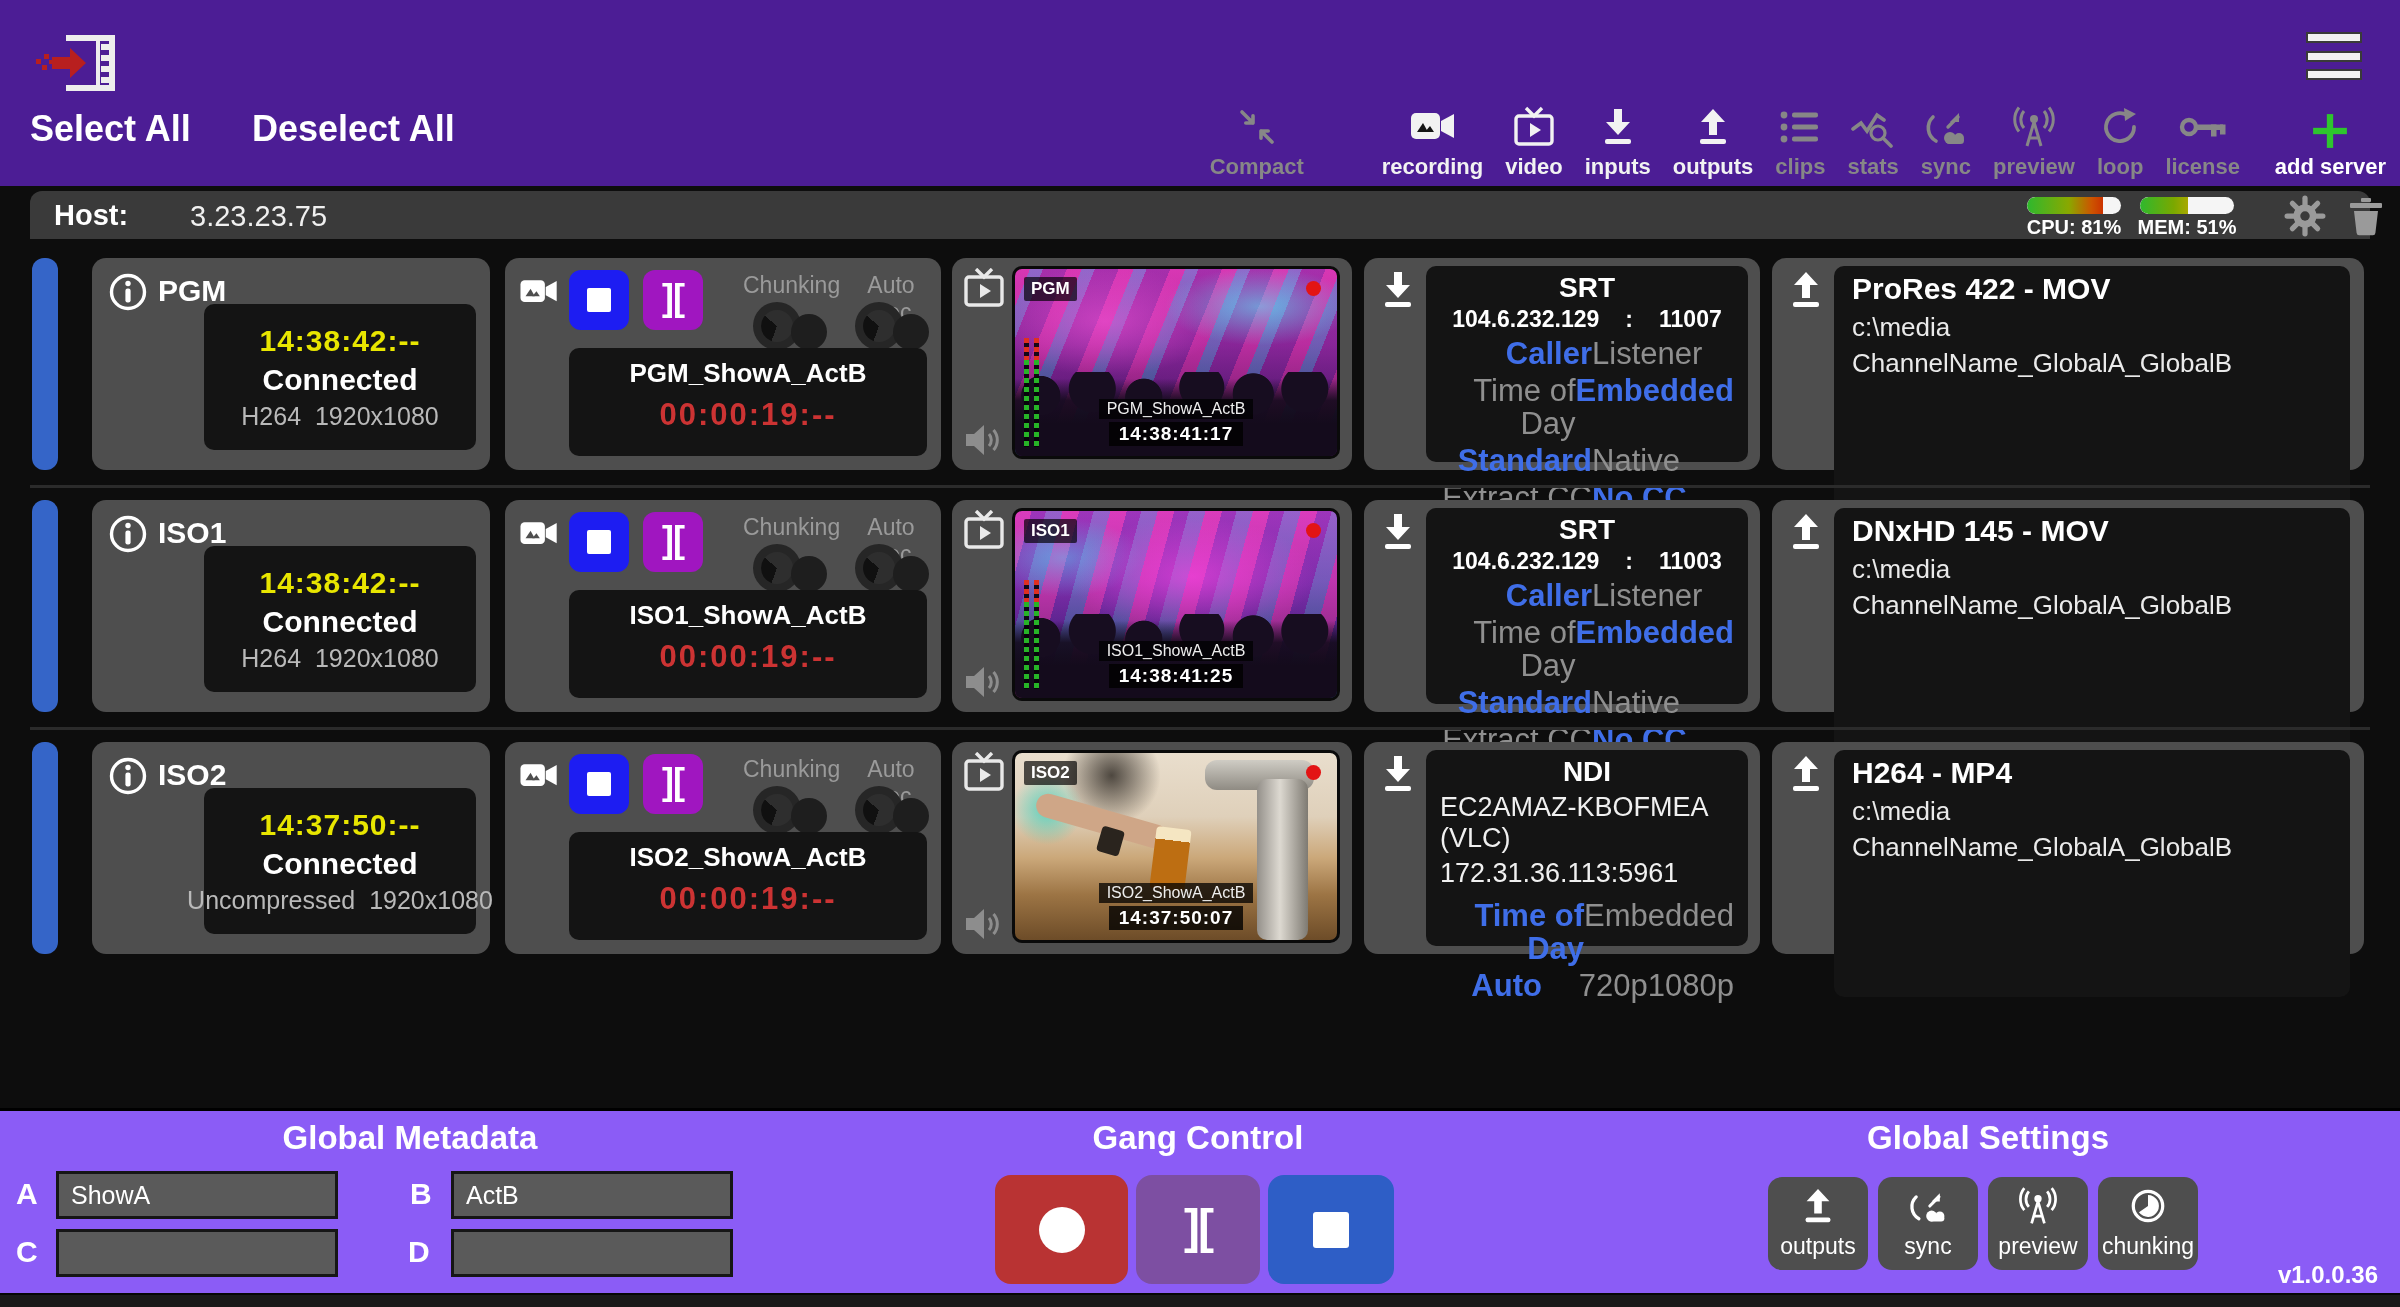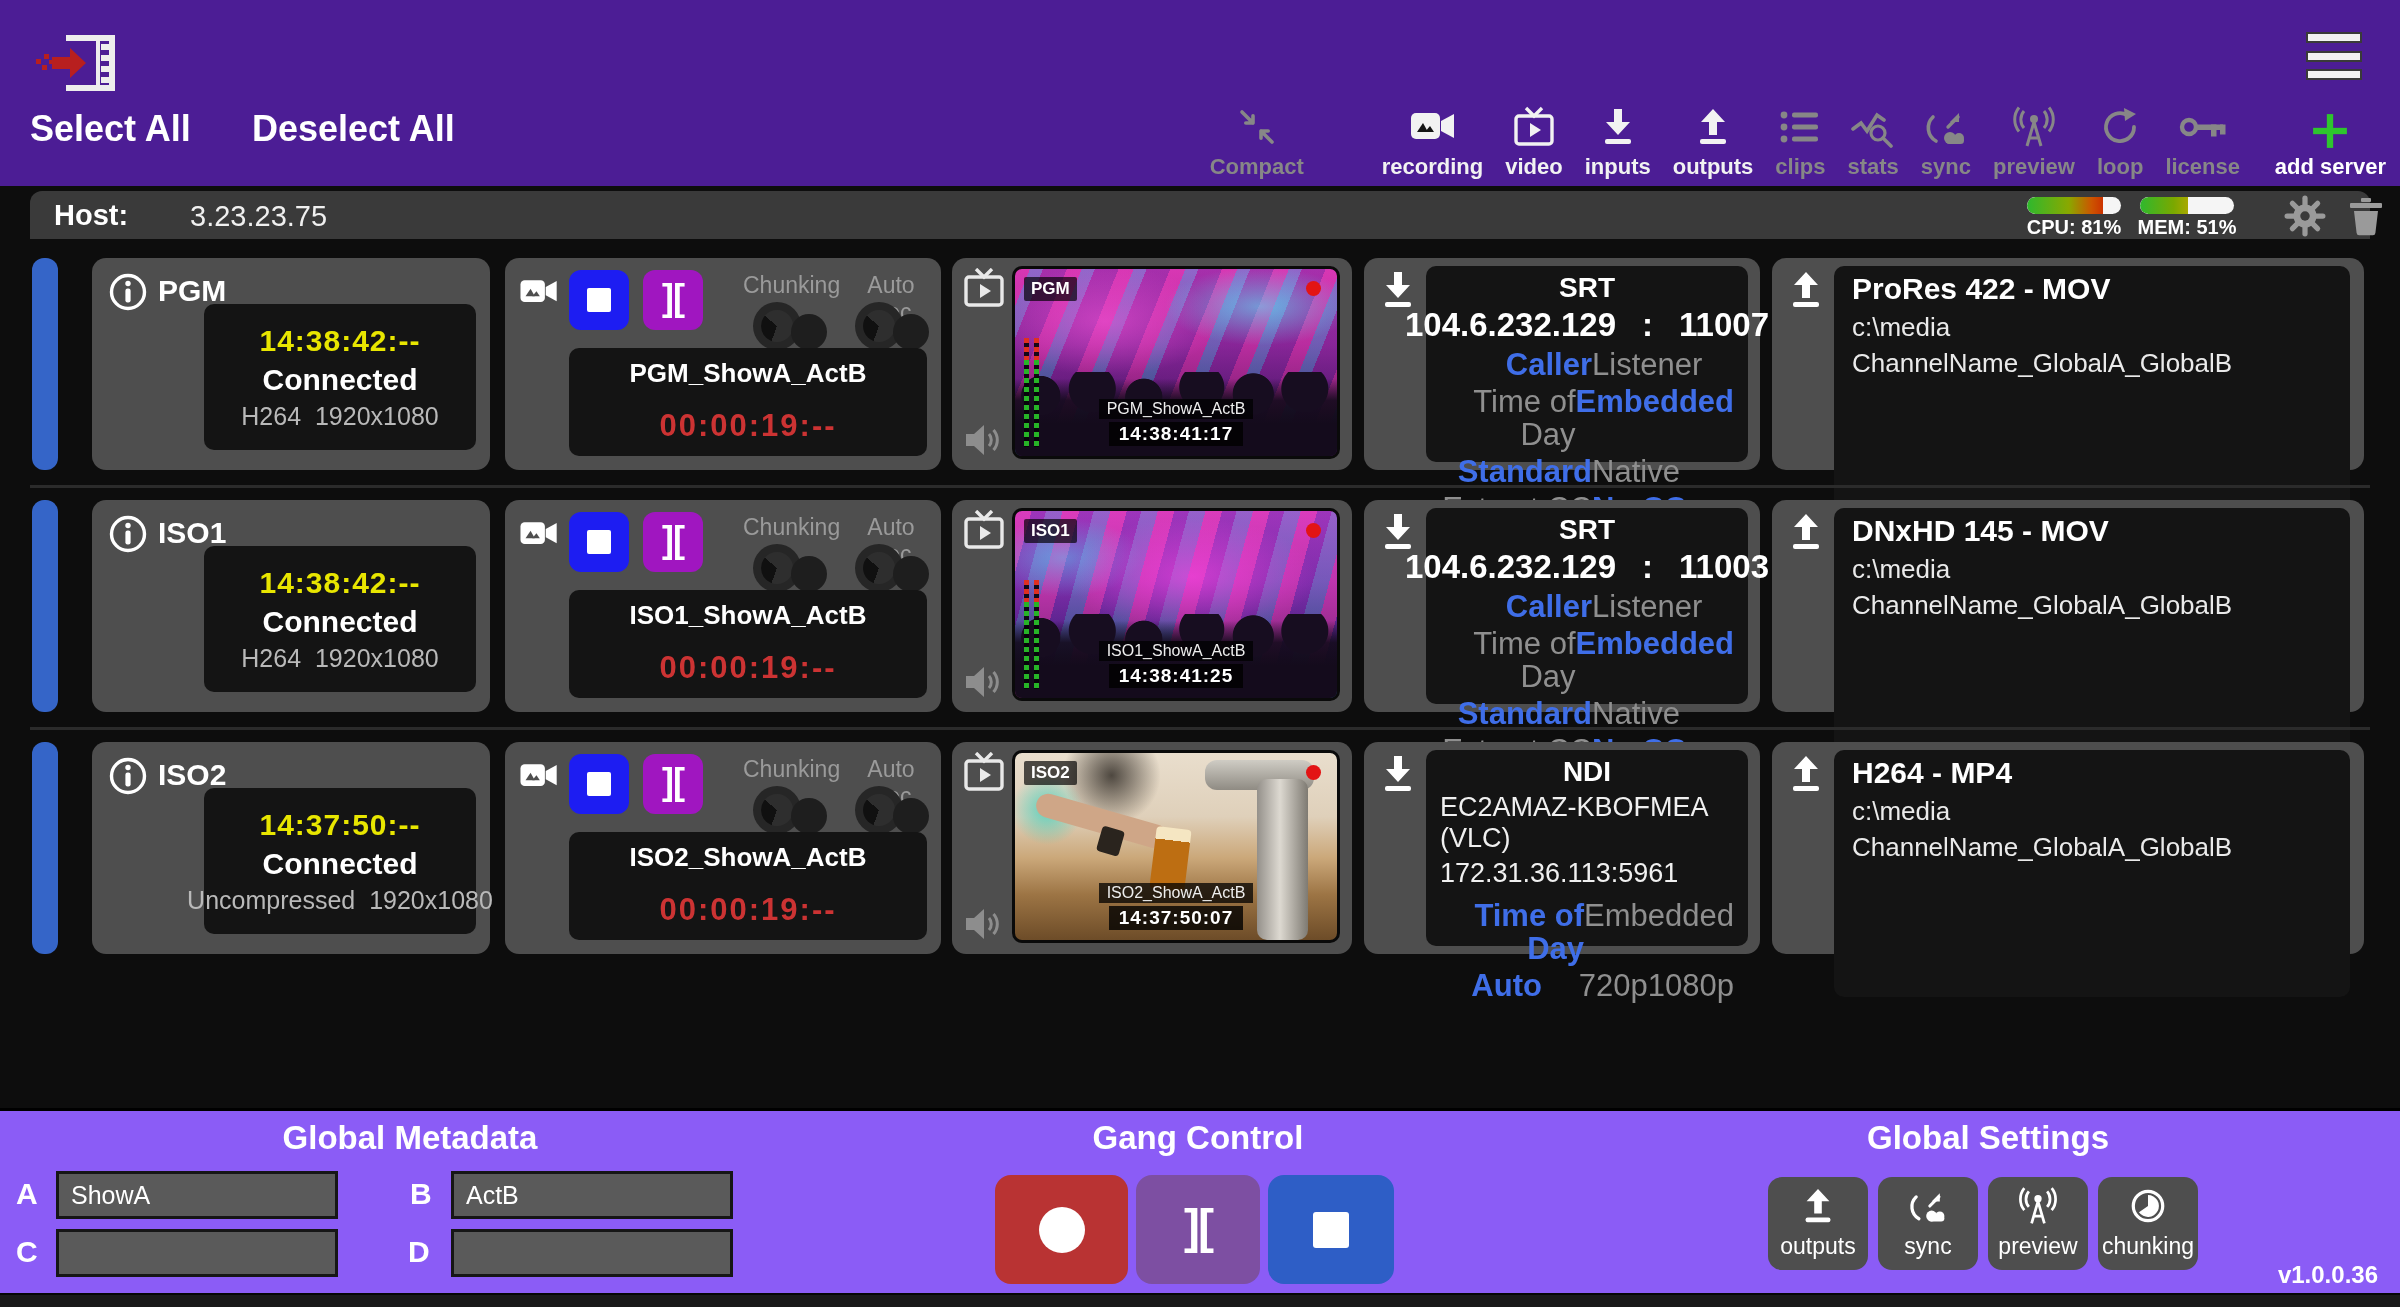--- a/index.html
+++ b/index.html
@@ -45,21 +45,21 @@
   .btn-chunk-row{left:138px;background:#a016c0;}
   .sq-white{width:24px;height:24px;background:#fff;border-radius:2px;}
   .chunk-glyph{color:#fff;font-weight:bold;font-size:36px;letter-spacing:-1px;line-height:1;padding-bottom:4px;}
   .tgl-lbl{position:absolute;top:14px;font-size:23px;color:#9a9a9a;text-align:center;}
   .toggle{position:absolute;top:44px;width:74px;height:50px;cursor:pointer;}
   .tg-big{position:absolute;left:0;top:0;width:48px;height:48px;border-radius:50%;background:#262626;}
   .tg-big::after{content:"";position:absolute;inset:8px;border-radius:50%;background:conic-gradient(from 200deg,#101010 0 110deg,#2e2e2e 110deg);}
   .tg-small{position:absolute;right:0;bottom:2px;width:36px;height:36px;border-radius:50%;background:#1e1e1e;}
   .rec-box{left:64px;top:90px;width:358px;height:108px;text-align:center;}
   .rec-file{margin-top:10px;font-size:26px;font-weight:bold;color:#fff;}
-  .rec-elapsed{margin-top:19px;font-size:31px;font-weight:bold;color:#cc3333;letter-spacing:2px;}
+  .rec-elapsed{margin-top:8px;font-size:31px;font-weight:bold;color:#cc3333;letter-spacing:2px;}
   
   .c-prev{left:952px;width:400px;}
   .thumb{position:absolute;left:60px;top:8px;width:328px;height:193px;border:3px solid #0a0a0a;border-radius:10px;overflow:hidden;box-sizing:border-box;cursor:pointer;}
   .thumb-concert{background:
      radial-gradient(ellipse 42% 30% at 76% 20%, rgba(90,240,255,.55), transparent 70%),
      radial-gradient(ellipse 50% 42% at 28% 28%, rgba(255,90,225,.5), transparent 70%),
      repeating-linear-gradient(112deg, rgba(255,40,185,.38) 0 14px, rgba(45,185,255,.32) 14px 26px, rgba(125,20,165,.38) 26px 48px),
      linear-gradient(180deg,#c040b0 0%,#8f3090 40%,#4f2060 65%,#241030 82%,#150a1f 100%);}
   .thumb-concert2{background:
      radial-gradient(ellipse 55% 45% at 55% 35%, rgba(255,70,230,.6), transparent 70%),
@@ -95,21 +95,21 @@
   .meter .bar{width:5px;display:flex;flex-direction:column;}
   .meter .r{height:20%;background:repeating-linear-gradient(180deg,#e03020 0 5px,rgba(5,2,8,.9) 5px 9px);}
   .meter .g{flex:1;background:repeating-linear-gradient(180deg,#27b427 0 5px,rgba(5,2,8,.9) 5px 9px);}
   .prev-tv{position:absolute;left:10px;top:10px;color:#e9e9e9;cursor:pointer;}
   .prev-snd{position:absolute;left:10px;bottom:12px;color:#8d8d8d;cursor:pointer;}
   
   .c-in{left:1364px;width:396px;}
   .io-ico{position:absolute;left:14px;top:12px;color:#fff;cursor:pointer;}
   .in-box{left:62px;top:8px;width:322px;height:196px;box-sizing:border-box;padding:6px 14px;}
   .in-title{text-align:center;font-size:28px;font-weight:bold;color:#fff;}
-  .ip-line{display:flex;justify-content:center;gap:26px;font-size:33px;font-weight:bold;color:#fff;margin-top:2px;}
+  .ip-line{display:flex;justify-content:center;gap:26px;font-size:23px;font-weight:bold;color:#fff;margin-top:2px;}
   .opt-row{display:flex;margin-top:4px;font-size:31px;line-height:33px;text-align:right;}
   .opt-l{width:152px;}
   .on{color:#3f6ee8;font-weight:bold;}
   .off{color:#8f8f8f;}
   .ndi-line{font-size:27px;color:#f0f0f0;margin-top:4px;}
   
   .c-out{left:1772px;width:592px;}
   .out-box{left:62px;top:8px;width:516px;height:247px;box-sizing:border-box;padding:3px 18px;}
   .out-fmt{font-size:30px;font-weight:bold;color:#fff;line-height:40px;}
   .out-ln{font-size:26px;color:#eaeaea;line-height:36px;}

